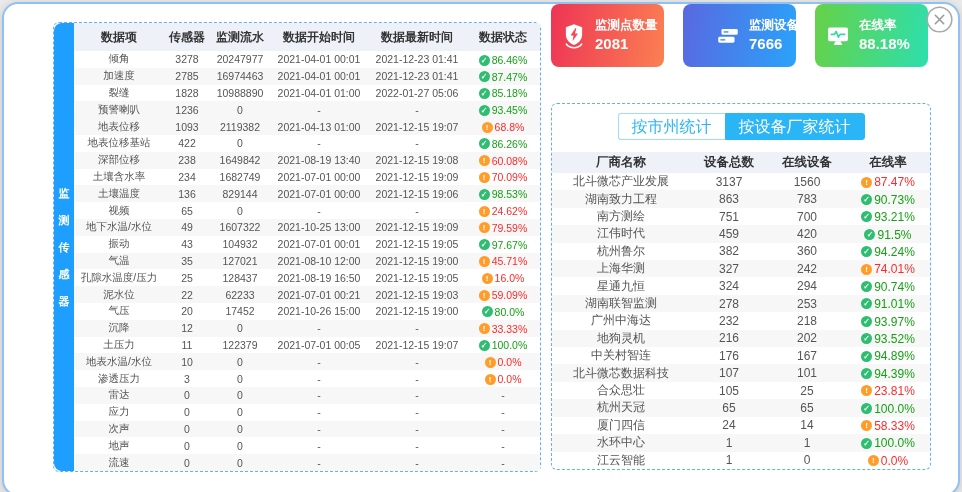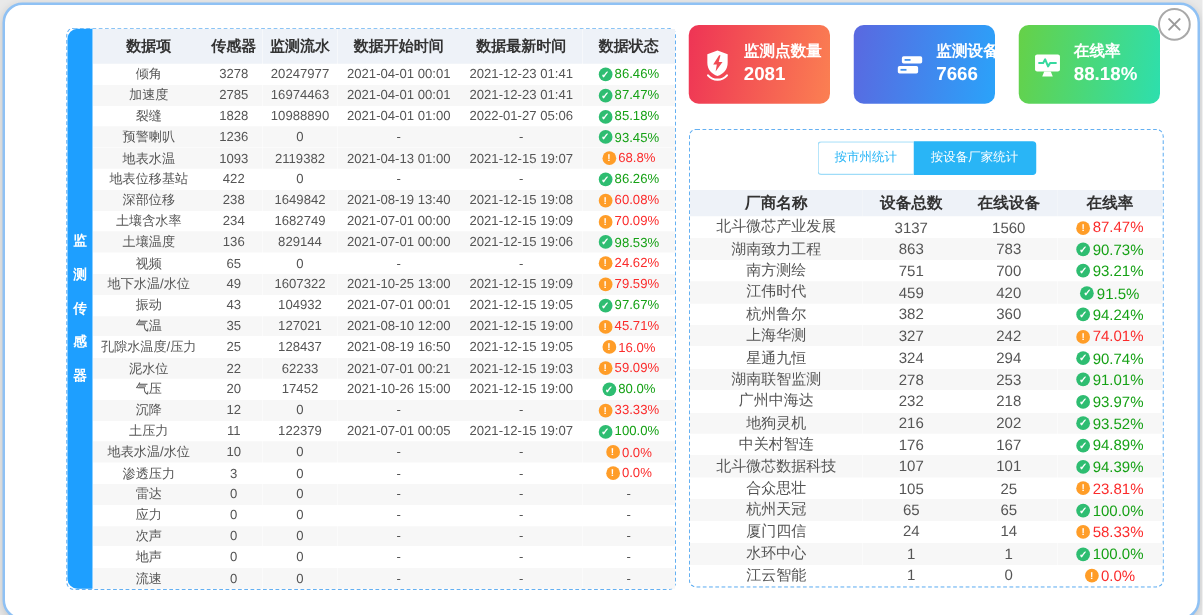--- a/index.html
+++ b/index.html
@@ -53,38 +53,38 @@
     color:#fff; font-size:8px; font-weight:bold; line-height:11px; text-align:center;
     vertical-align:middle; margin-right:2px;
   }
   .st-icon.ok   { background:#2ebd71; }
   .st-icon.warn { background:#ff9d28; }
   .st-text { vertical-align:middle; }
   .st-text.ok   { color:#15a115; }
   .st-text.warn { color:#fb2b2b; }
 
   
-  .cards { position:absolute; left:551px; top:20px; display:flex; gap:19px; }
+  .cards { position:absolute; left:551px; top:4px; display:flex; gap:19px; }
   .card {
     width:113px; height:63px; border-radius:8px; color:#fff;
     display:flex; align-items:center; padding-left:10px; gap:8px;
   }
   .card-icon { flex:0 0 26px; height:26px; }
   .card-label { font-size:12.5px; font-weight:bold; line-height:1.35; white-space:nowrap; }
   .card-value { font-size:15px; font-weight:bold; line-height:1.35; }
 
   
   .right-panel {
     position:absolute; left:551px; top:103px; width:380px; height:367px;
     border:1px dashed #64b0f2; border-radius:6px;
     display:flex; flex-direction:column; background:#fff;
   }
   .tabs { display:flex; justify-content:center; margin-top:9px; }
   .tab {
-    height:27px; line-height:25px; padding:0 13px; font-size:10px;
+    height:27px; line-height:25px; padding:0 13px; font-size:16px;
     border:1px solid #9fdcf8; background:#fff; color:#29b5f6; cursor:pointer;
     font-family:"Liberation Sans", sans-serif;
   }
   .tab:first-child { border-radius:3px 0 0 3px; border-right:none; }
   .tab:last-child  { border-radius:0 3px 3px 0; }
   .tab.active { background:#29b5f6; color:#fff; border-color:#29b5f6; }
 
   .vendor-table { width:378px; flex:1; margin-top:12px; }
   .vendor-table th {
     height:21px; background:#eef2f8; color:#333; font-size:12.5px; font-weight:bold;
@@ -158,21 +158,21 @@
         </tr>
         <tr class="alt">
           <td>预警喇叭</td>
           <td>1236</td>
           <td>0</td>
           <td>-</td>
           <td>-</td>
           <td class="status-cell"><span class="st-icon ok">✓</span><span class="st-text ok">93.45%</span></td>
         </tr>
         <tr class="alt">
-          <td>地表水温</td>
+          <td>地表位移</td>
           <td>1093</td>
           <td>2119382</td>
           <td>2021-04-13 01:00</td>
           <td>2021-12-15 19:07</td>
           <td class="status-cell"><span class="st-icon warn">!</span><span class="st-text warn">68.8%</span></td>
         </tr>
         <tr>
           <td>地表位移基站</td>
           <td>422</td>
           <td>0</td>

